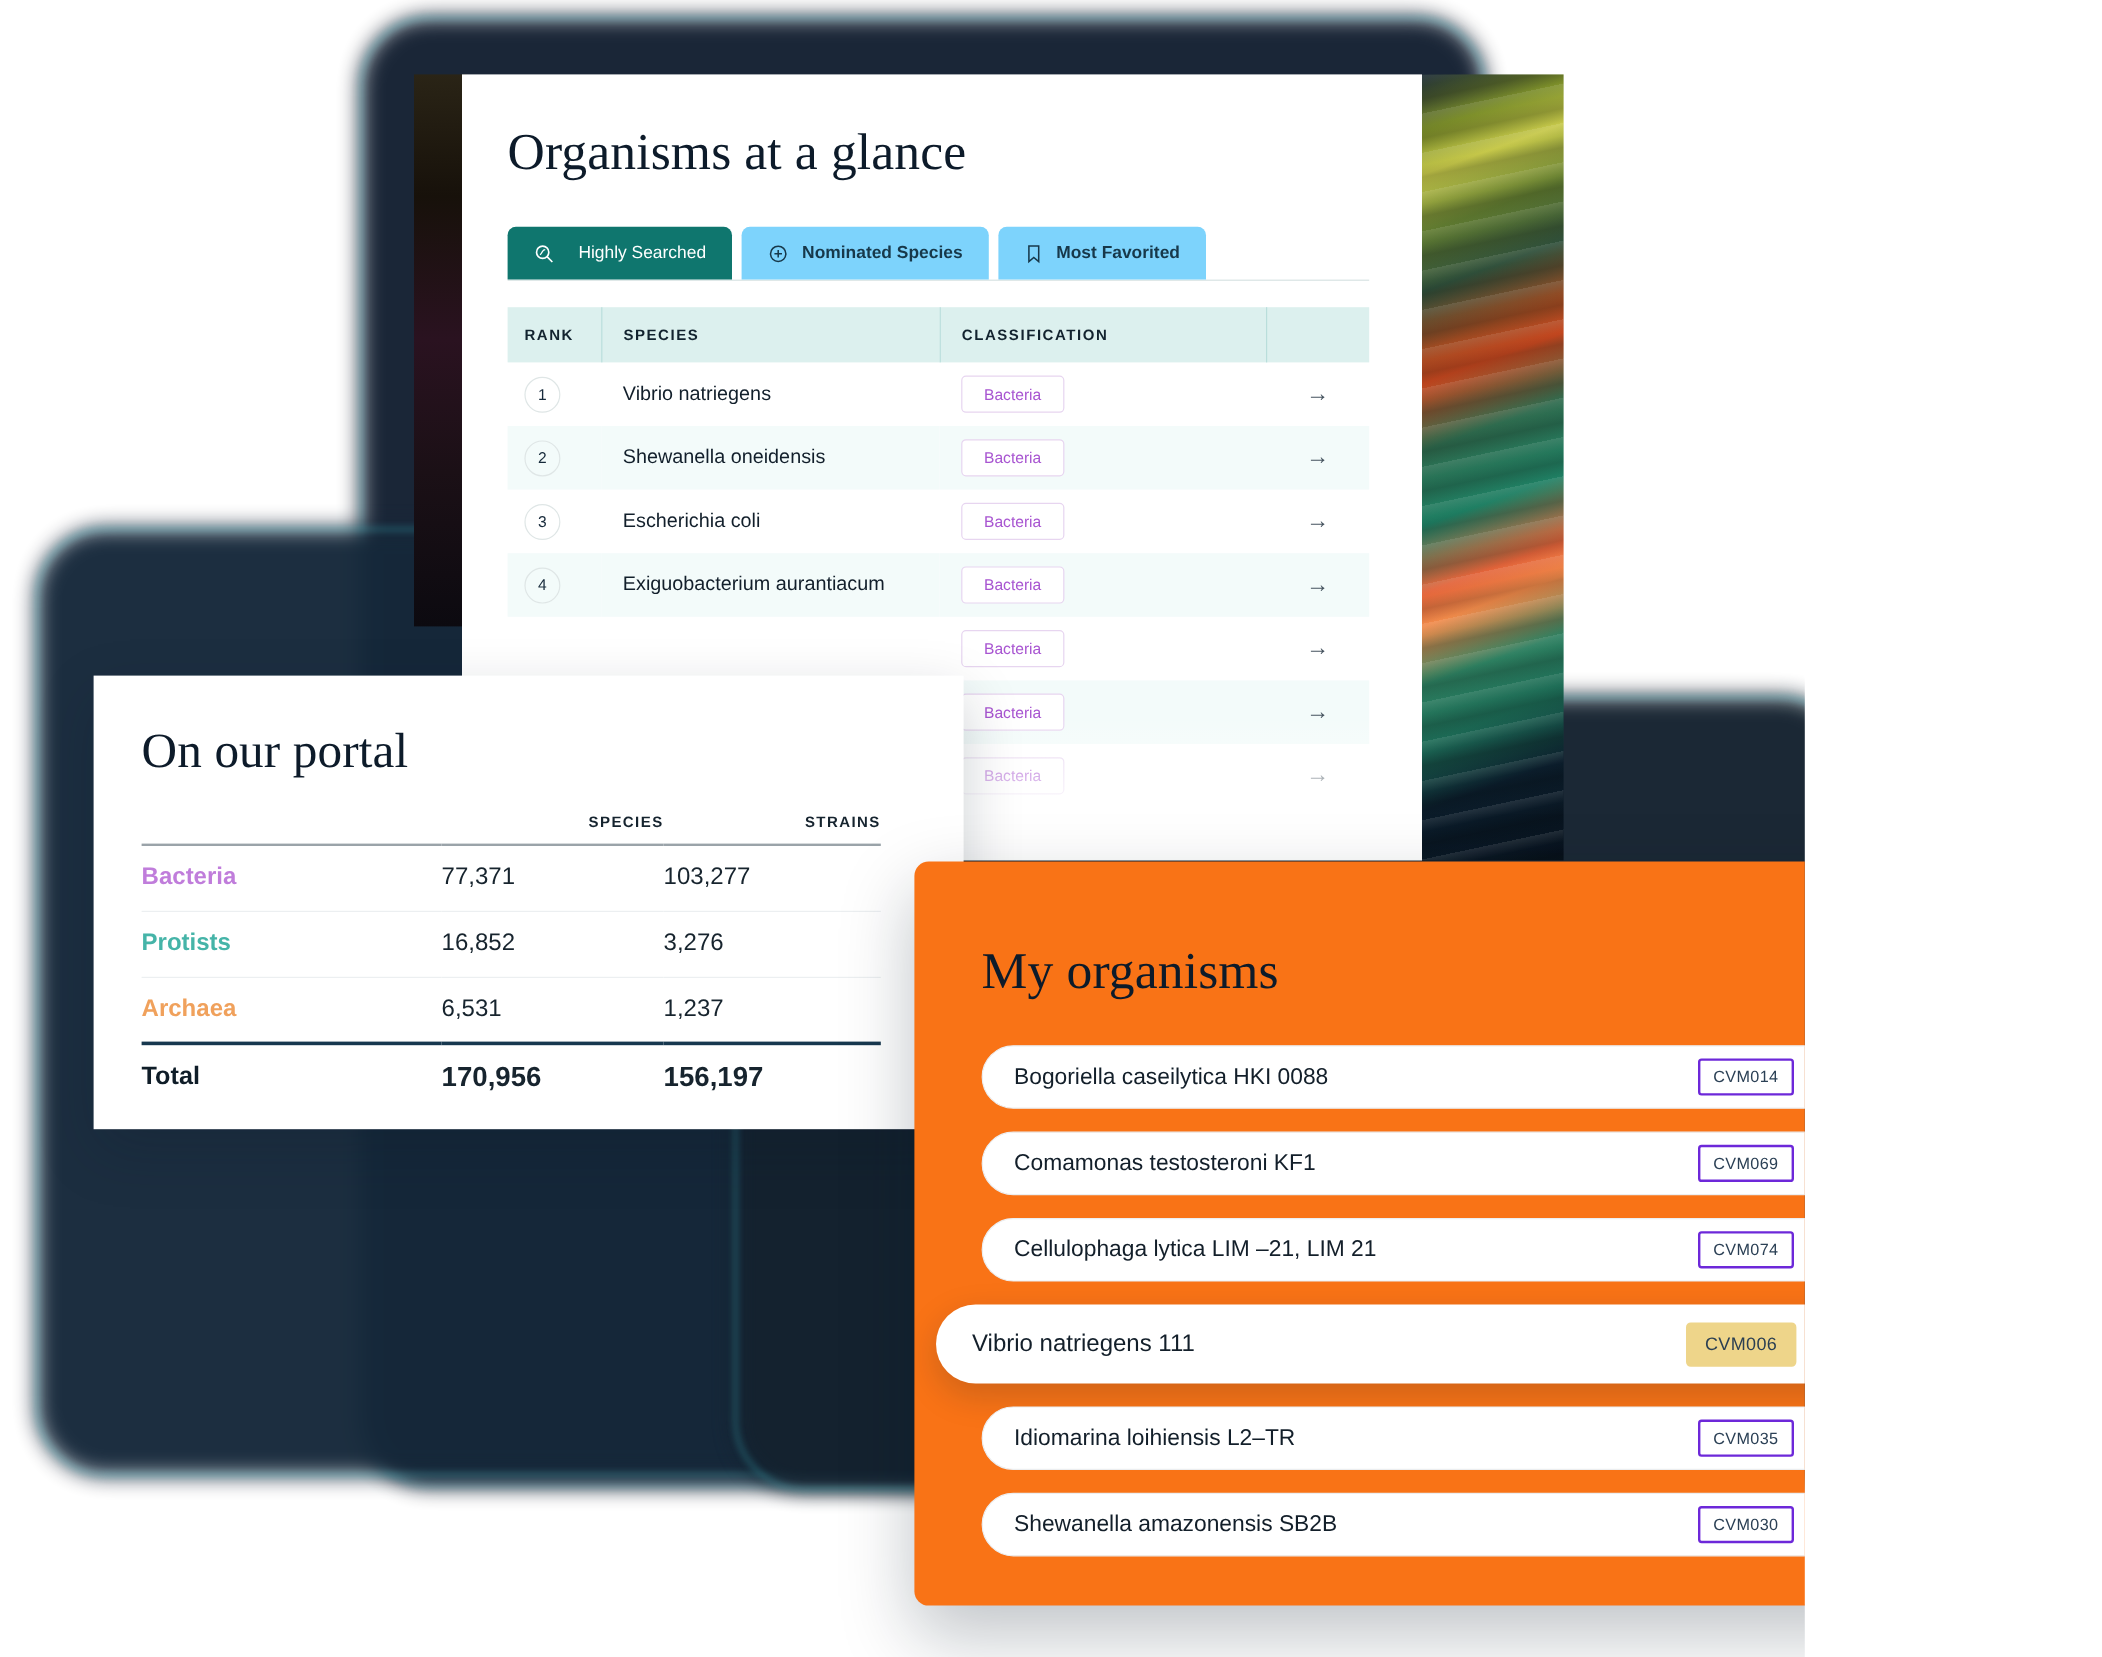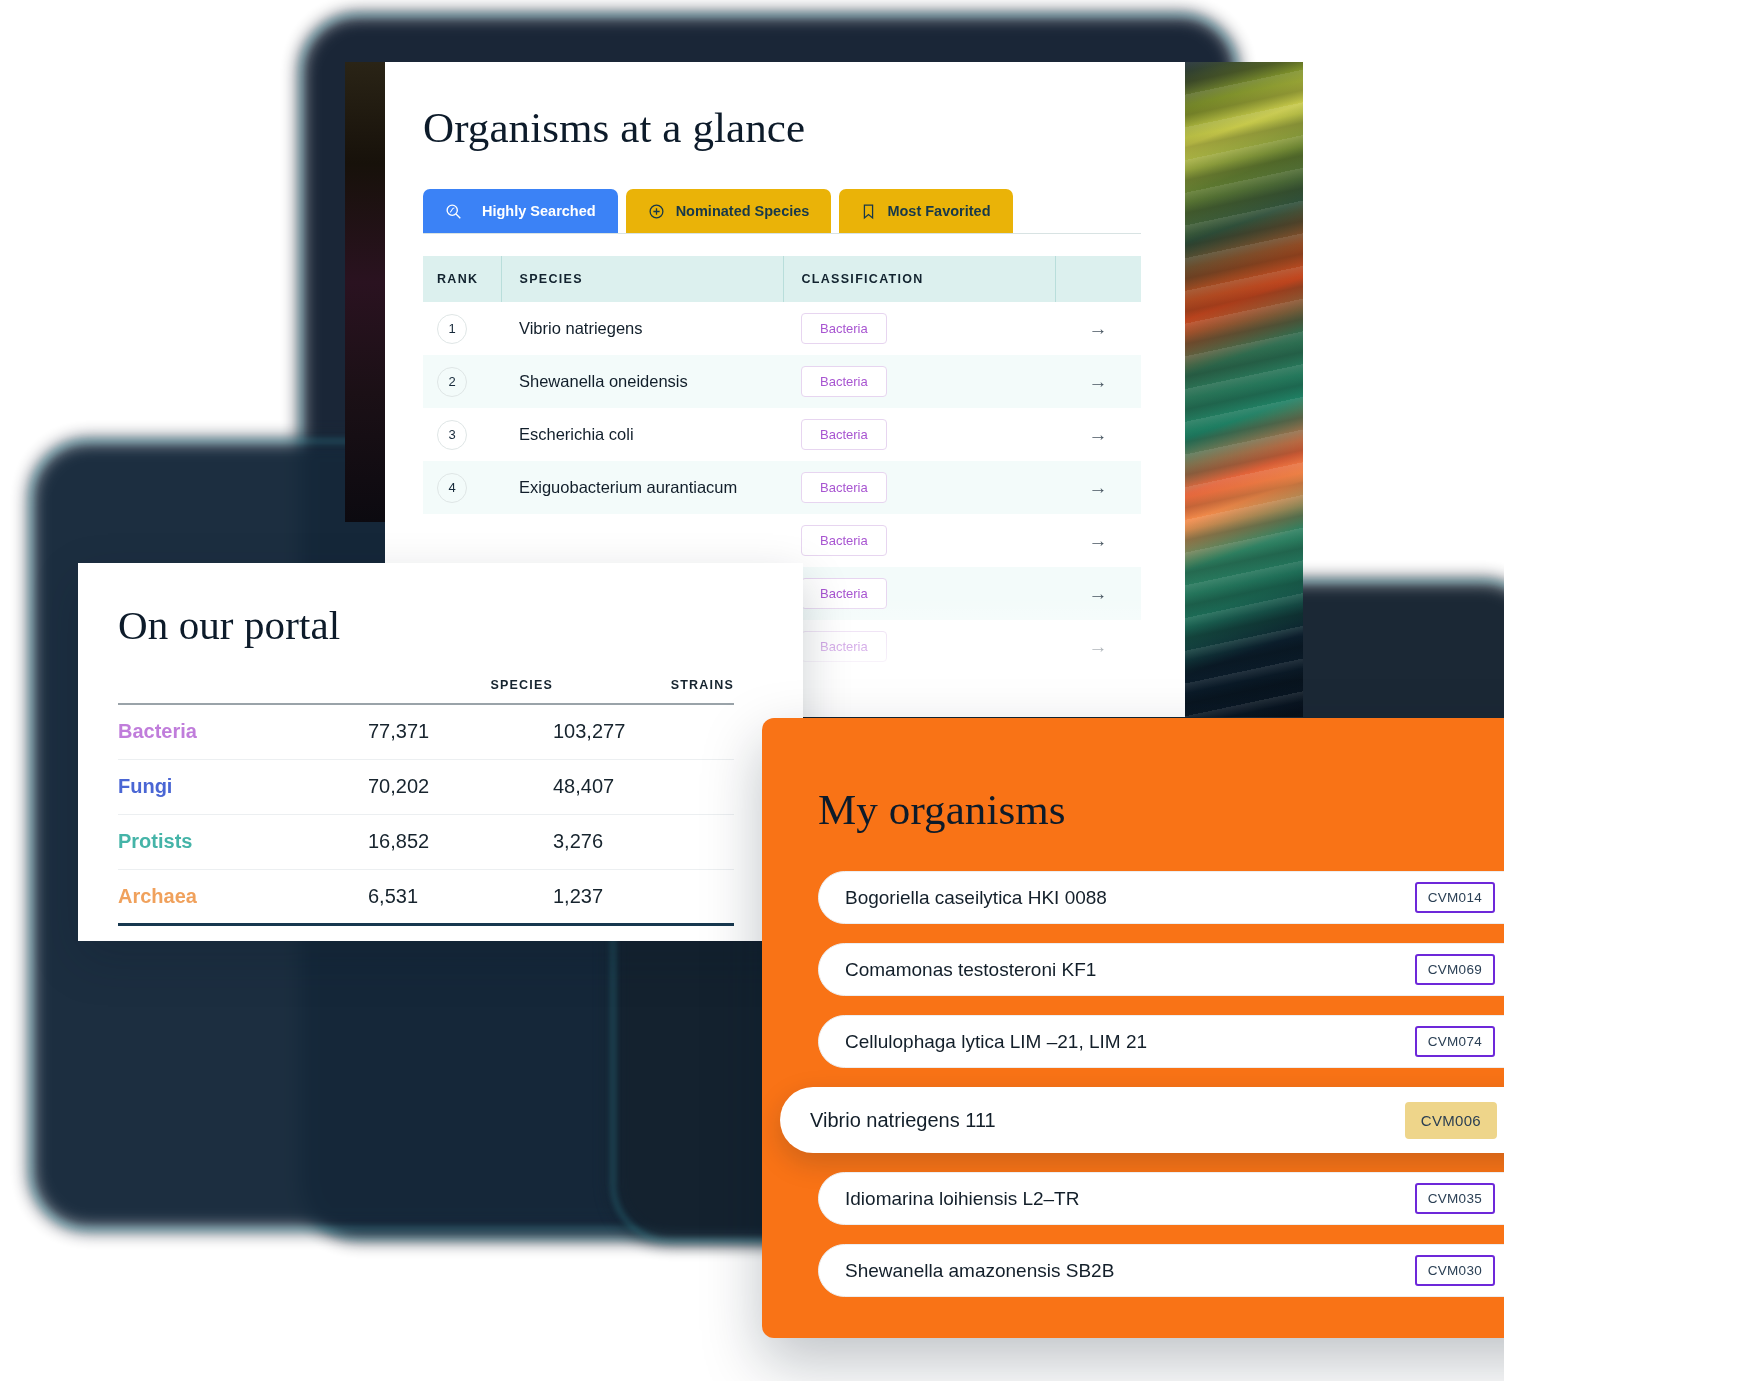--- a/index.html
+++ b/index.html
@@ -112,29 +112,29 @@
   }
   .tab {
     display: flex;
     align-items: center;
     gap: 11px;
     height: 44px;
     padding: 0 22px;
     font-size: 14.5px;
     font-weight: 700;
     color: #17384a;
-    background: #eab308;
+    background: #7dd3fc;
     border-radius: 7px 7px 0 0;
     margin-right: 8px;
     white-space: nowrap;
   }
   .tab.active {
-    background: #3b82f6;
+    background: #0f766e;
     color: #ffffff;
-    font-weight: 700;
+    font-weight: 400;
     gap: 20px;
   }
   .tab svg { display: block; flex: 0 0 auto; }
 
   table.glance-table { border-collapse: collapse; width: 718px; margin-top: 22px; }
   table.glance-table thead th {
     background: #dcf0ee;
     font-size: 12.5px;
     letter-spacing: 1.3px;
     font-weight: 700;
@@ -403,25 +403,20 @@
             <th class="ph-strains">STRAINS</th>
           </tr>
         </thead>
         <tbody id="portal-body">
             <tr>
               <td class="pt-name" style="color:#c07ddb">Bacteria</td>
               <td class="pt-num">77,371</td>
               <td class="pt-num">103,277</td>
             </tr>
             <tr>
-              <td class="pt-name" style="color:#4a66d4">Fungi</td>
-              <td class="pt-num">70,202</td>
-              <td class="pt-num">48,407</td>
-            </tr>
-            <tr>
               <td class="pt-name" style="color:#45b4a8">Protists</td>
               <td class="pt-num">16,852</td>
               <td class="pt-num">3,276</td>
             </tr>
             <tr>
               <td class="pt-name" style="color:#f0a15c">Archaea</td>
               <td class="pt-num">6,531</td>
               <td class="pt-num">1,237</td>
             </tr>
             <tr class="pt-total">

